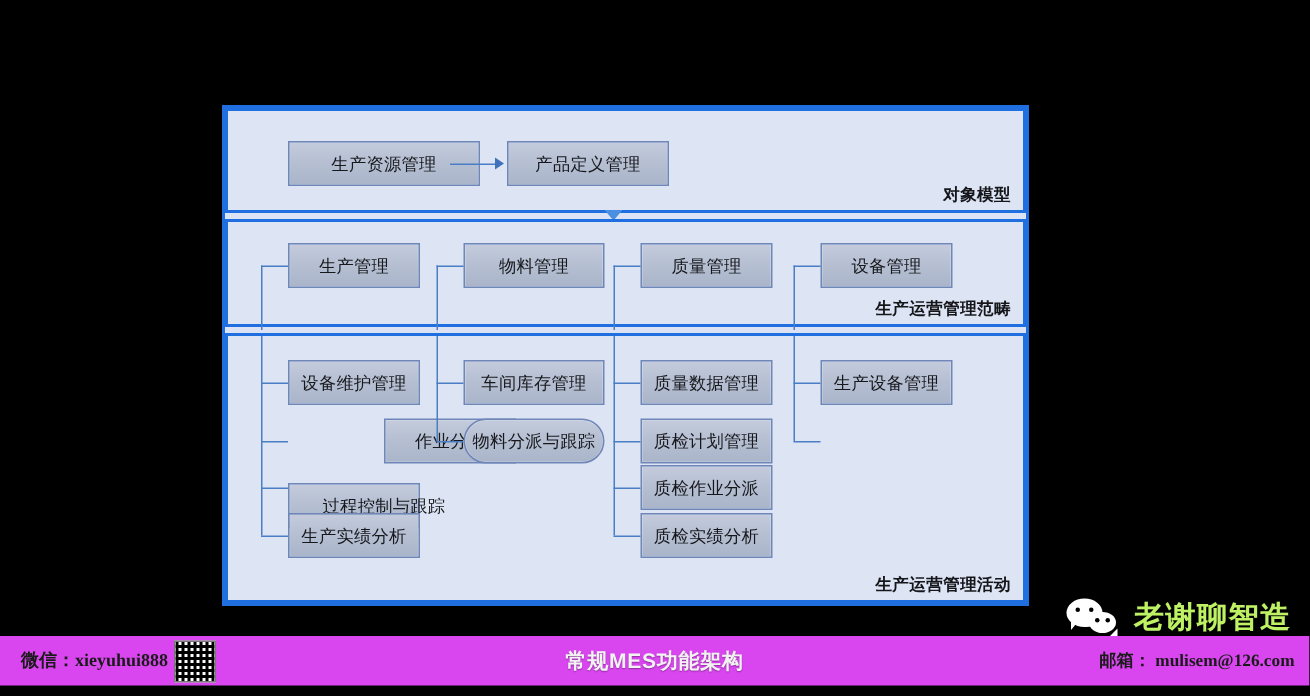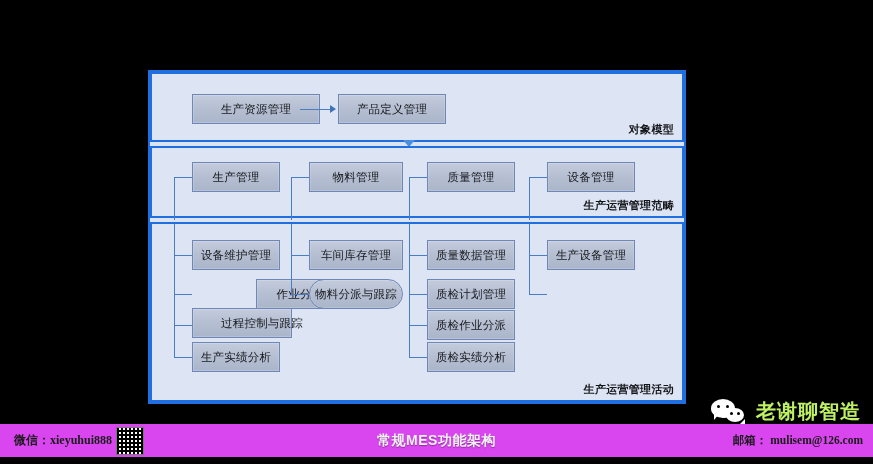--- a/index.html
+++ b/index.html
@@ -208,21 +208,21 @@
     <div class="band" id="band-activity">
 
       <div class="conn-v" style="left:22px; top:0px; height:133px;"></div>
       <div class="conn-h" style="left:22px; top:31px;  width:18px;"></div>
       <div class="conn-h" style="left:22px; top:70px;  width:18px;"></div>
       <div class="conn-h" style="left:22px; top:101px; width:18px;"></div>
       <div class="conn-h" style="left:22px; top:133px; width:18px;"></div>
 
       <div class="node tall" style="left:40px; top:16px;  width:88px;">设备维护管理</div>
       <div class="node tall" style="left:56px; top:55px;  width:88px;margin-left:48px;">作业分派</div>
-      <div class="node tall" style="left:40px; top:84px;  width:100px;padding-left:40px;">过程控制与跟踪</div>
+      <div class="node tall" style="left:40px; top:98px;  width:88px;padding-left:40px;">过程控制与跟踪</div>
       <div class="node tall" style="left:40px; top:118px; width:88px;">生产实绩分析</div>
 
       <div class="conn-v" style="left:139px; top:0px; height:70px;"></div>
       <div class="conn-h" style="left:139px; top:31px; width:18px;"></div>
       <div class="conn-h" style="left:139px; top:70px; width:18px;"></div>
 
       <div class="node tall" style="left:157px; top:16px; width:94px;">车间库存管理</div>
       <div class="node tall" style="left:157px; top:55px; width:94px;border-radius:15px;">物料分派与跟踪</div>
 
       <div class="conn-v" style="left:257px; top:0px; height:133px;"></div>

